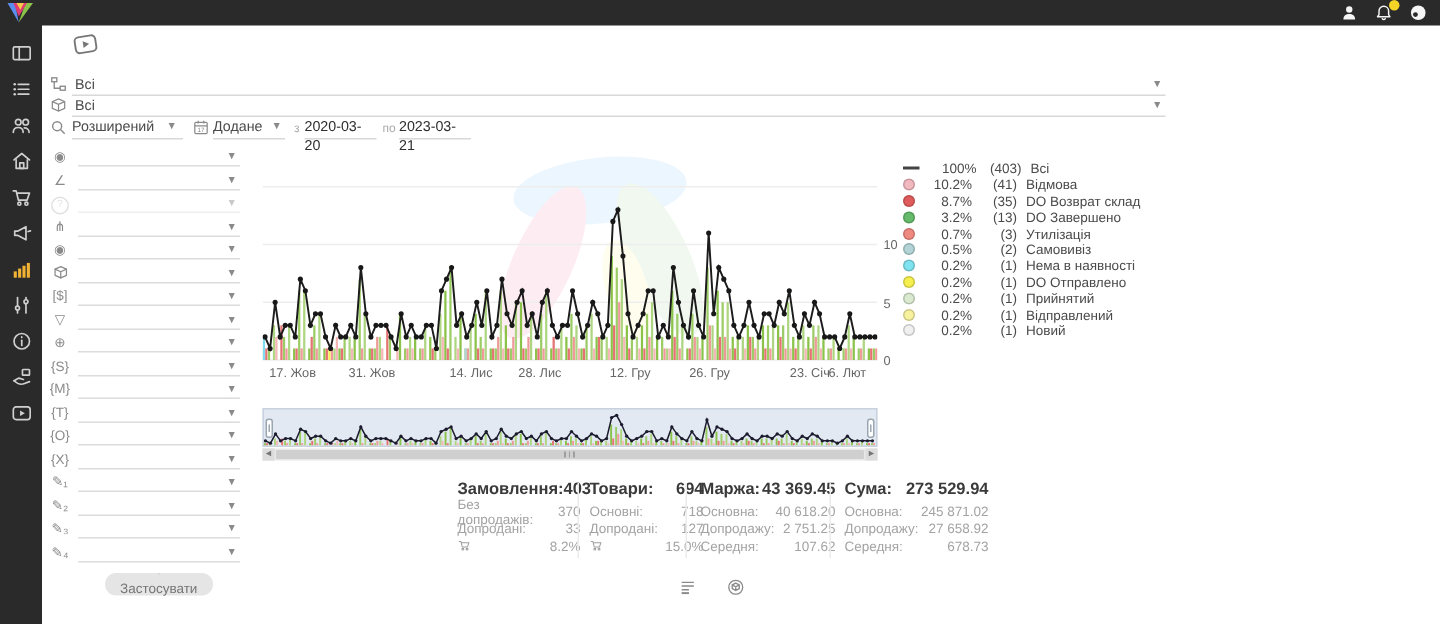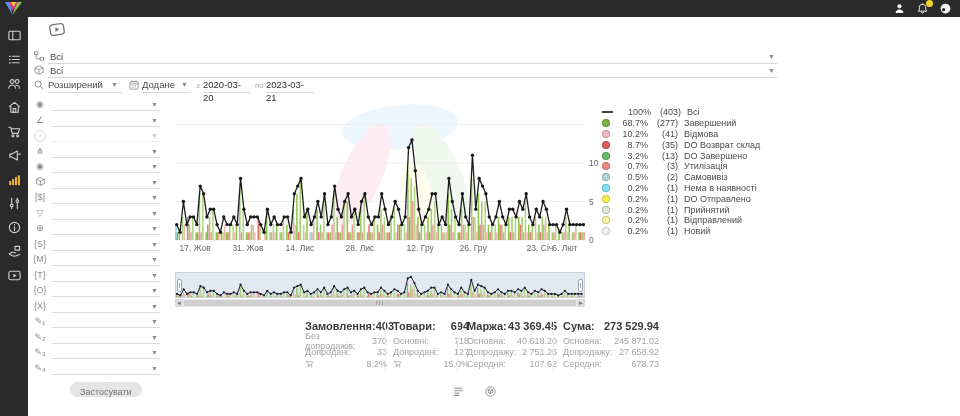--- a/index.html
+++ b/index.html
@@ -724,45 +724,39 @@
       <circle cx="391.5360655737705" cy="114.2" r="1.7" fill="#181818"></circle>
       <circle cx="394.8967213114754" cy="129.6" r="1.7" fill="#181818"></circle>
       <circle cx="398.2573770491803" cy="129.6" r="1.7" fill="#181818"></circle>
       <circle cx="401.61803278688524" cy="129.6" r="1.7" fill="#181818"></circle>
       <circle cx="404.97868852459015" cy="129.6" r="1.7" fill="#181818"></circle>
       <circle cx="408.33934426229507" cy="129.6" r="1.7" fill="#181818"></circle>
     </svg>
   <div id="x-labels">
       <span style="left: 20.09px;">17. Жов</span>
       <span style="left: 72.98px;">31. Жов</span>
-      <span style="left: 125px;">14. Лис</span>
+      <span style="left: 139px;">14. Лис</span>
       <span style="left: 184.91px;">28. Лис</span>
       <span style="left: 245.18px;">12. Гру</span>
       <span style="left: 298.07px;">26. Гру</span>
       <span style="left: 364.9px;">23. Січ</span>
       <span style="left: 389.91px;">6. Лют</span>
     </div>
   <div id="y-labels">
       <span style="top: 235px;">0</span>
       <span style="top: 196.5px;">5</span>
       <span style="top: 158px;">10</span>
     </div>
 
   <div id="legend">
       <div class="lg-row">
         <span class="sw dash" style="background: rgb(68, 68, 68);"></span>
         <span class="pct">100%</span>
         <span class="cnt">(403)</span>
         <span class="lbl">Всі</span>
-      </div>
-      <div class="lg-row">
-        <span class="sw" style="background: rgb(124, 179, 66);"></span>
-        <span class="pct">68.7%</span>
-        <span class="cnt">(277)</span>
-        <span class="lbl">Завершений</span>
       </div>
       <div class="lg-row">
         <span class="sw" style="background: rgb(242, 184, 192);"></span>
         <span class="pct">10.2%</span>
         <span class="cnt">(41)</span>
         <span class="lbl">Відмова</span>
       </div>
       <div class="lg-row">
         <span class="sw" style="background: rgb(224, 92, 92);"></span>
         <span class="pct">8.7%</span>

